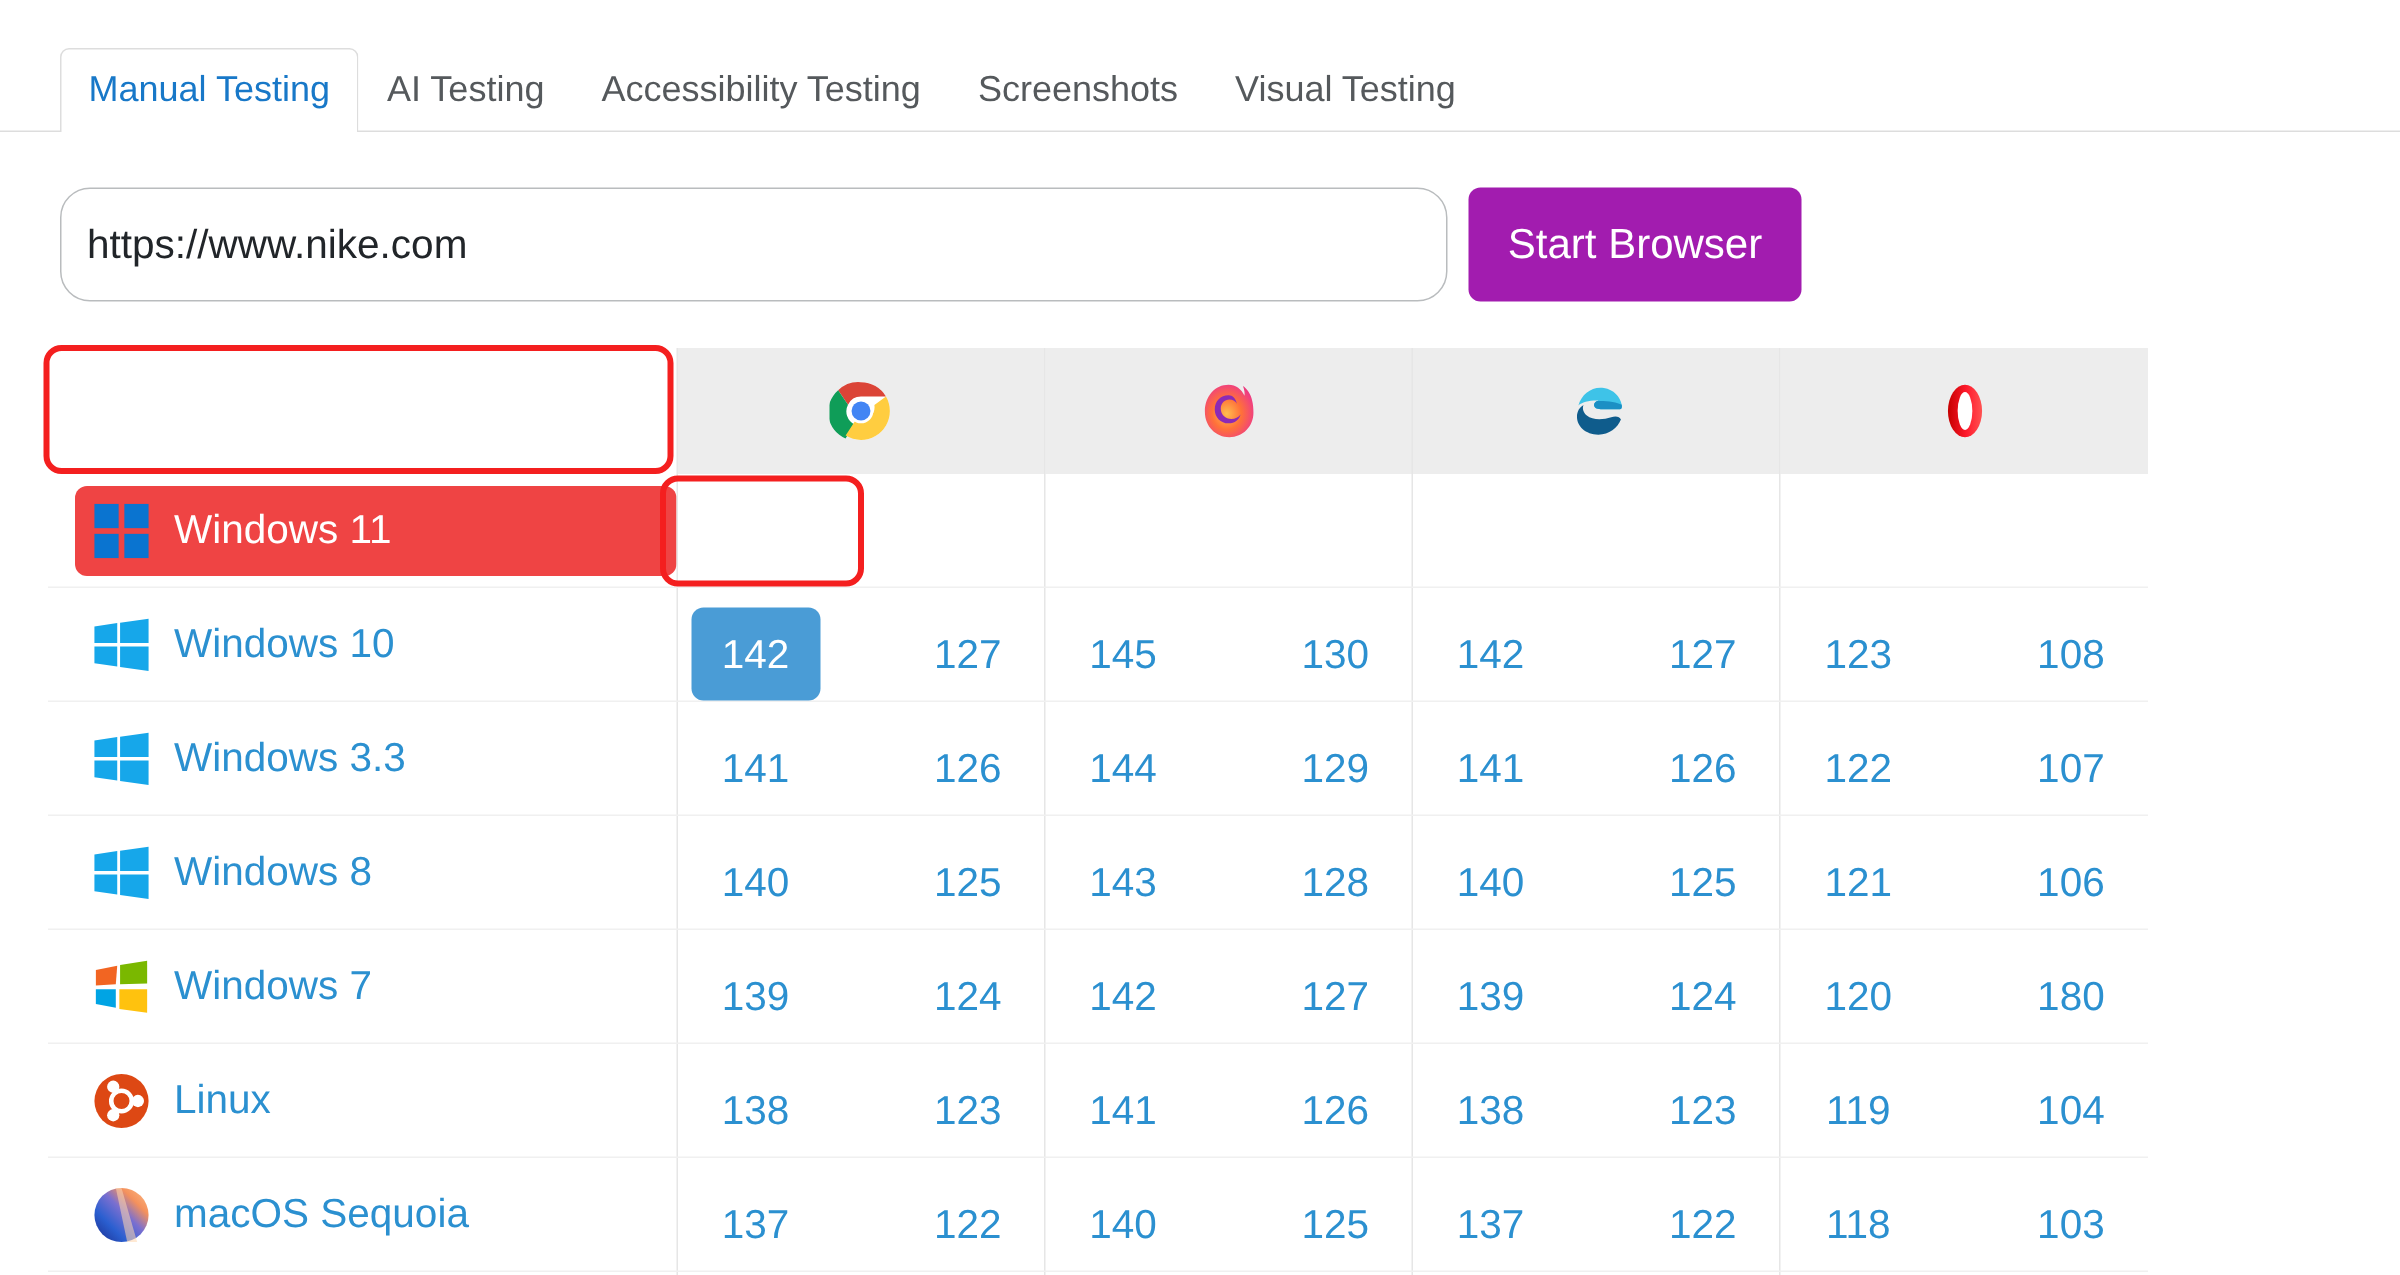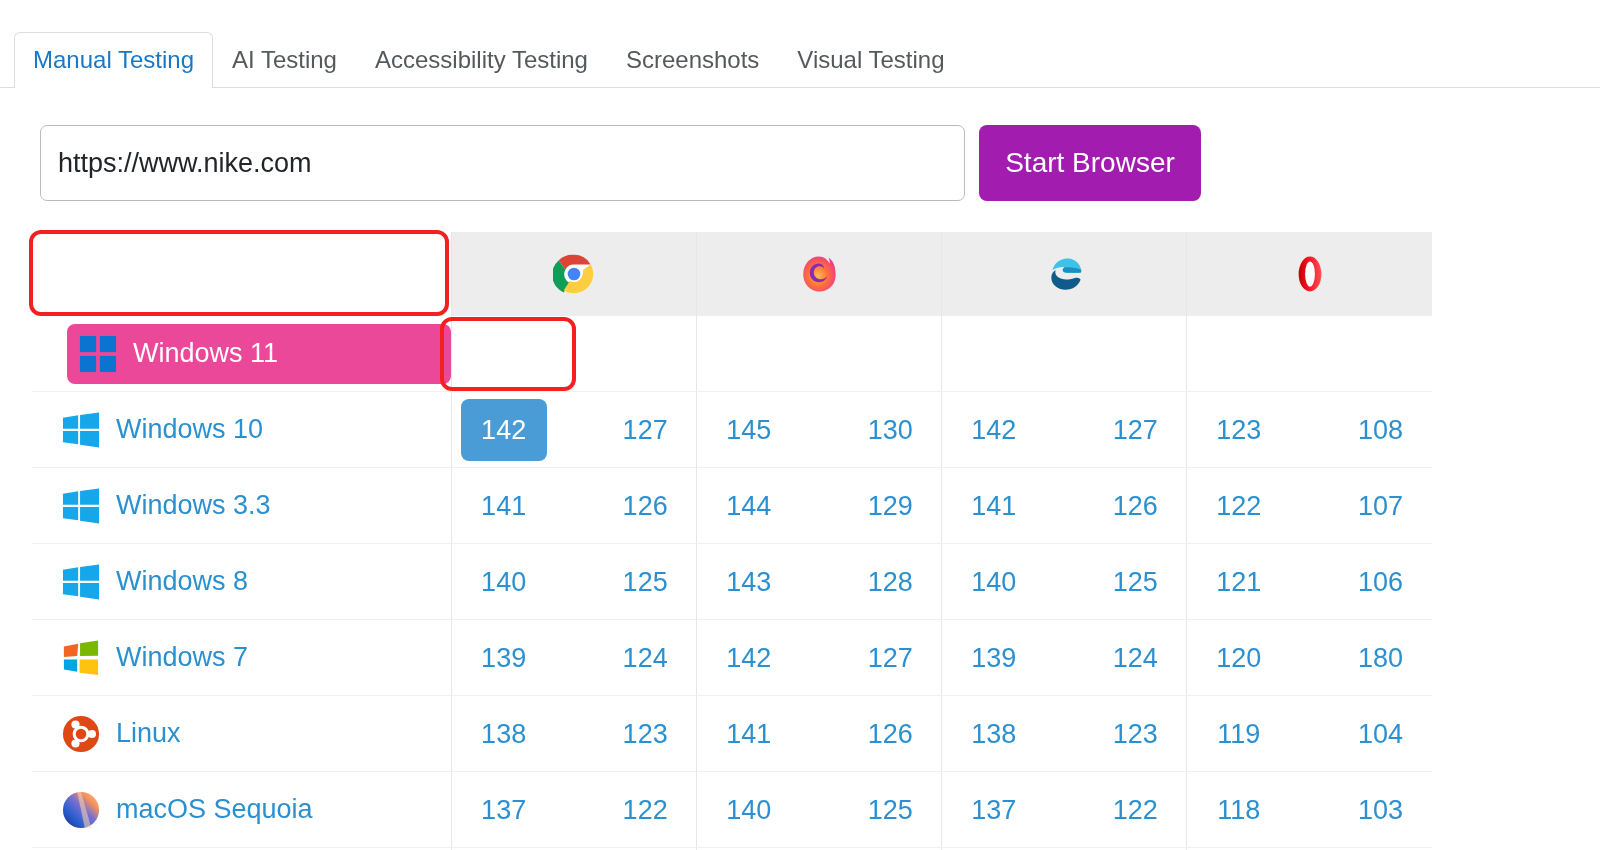--- a/index.html
+++ b/index.html
@@ -22,21 +22,21 @@
 
   
   .tabbar {
     position: absolute;
     left: 0;
     top: 28px;
     width: 1600px;
     height: 60px;
     display: flex;
     align-items: flex-end;
-    padding-left: 14px;
+    padding-left: 40px;
     box-sizing: border-box;
     border-bottom: 1px solid #dddddd;
   }
   .tab {
     font-size: 24px;
     line-height: 1;
     color: #55595c;
     padding: 15px 18px 16px 18px;
     border: 1px solid transparent;
     border-bottom: none;
@@ -59,21 +59,21 @@
     top: 125px;
     display: flex;
     align-items: stretch;
     gap: 14px;
   }
   .url-input {
     width: 925px;
     height: 76px;
     box-sizing: border-box;
     border: 1px solid #b9bcbe;
-    border-radius: 7px;
+    border-radius: 20px;
     background: #ffffff;
     font-family: "Liberation Sans", sans-serif;
     font-size: 27px;
     color: #212529;
     padding: 16px 17px;
     outline: none;
   }
   .start-btn {
     width: 222px;
     height: 76px;
@@ -143,28 +143,27 @@
     box-sizing: border-box;
   }
   .os-label {
     font-size: 27px;
     color: #2b90d0;
     white-space: nowrap;
   }
 
   
   tr.os-selected .os-inner {
-    background: #ec4899;
-    margin-left: 17px;
+    background: #ef4444;
   }
   tr.os-selected .os-label { color: #ffffff; }
 
   .br-inner {
     display: flex;
-    align-items: center;
+    align-items: flex-end;
     justify-content: space-around;
     height: 100%;
     gap: 39px;
   }
   .vcell {
     font-size: 27px;
     color: #2b90d0;
     min-width: 86px;
     text-align: center;
     line-height: 62px;

